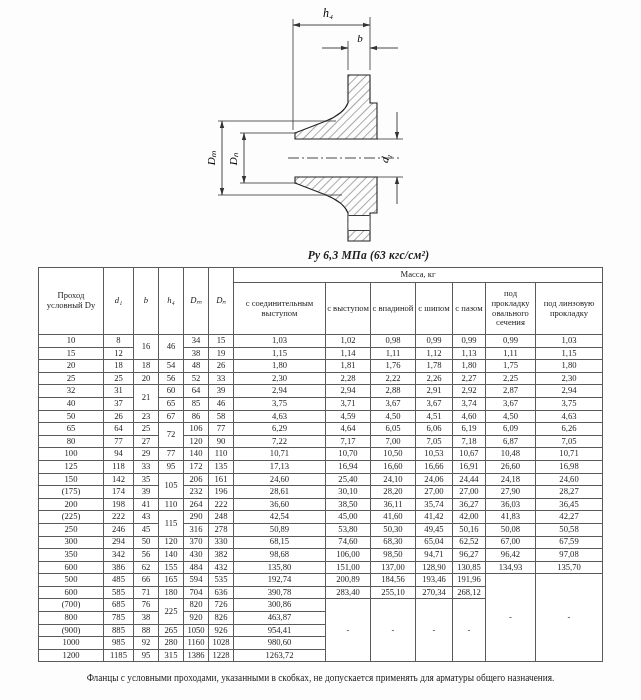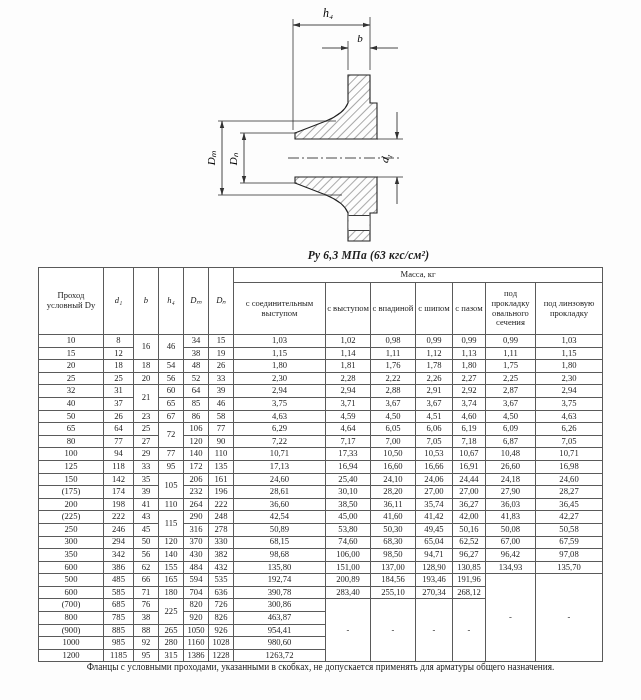--- a/index.html
+++ b/index.html
@@ -22,21 +22,21 @@
     border:1px solid #5a5a5a; text-align:center; vertical-align:middle;
     font-size:8.6px; line-height:1.12; padding:0 1px; font-weight:normal;
     overflow:hidden;
   }
   table.dims thead th { padding:1px 1px; }
   tr.group-row th { height:12px; }
   tr.sub-row th { height:49px; }
   .ital { font-style:italic; }
   td { height:11.6px; white-space:nowrap; }
   .footnote {
-    width:620px; margin:0 auto 0 auto; text-align:center; font-size:9.3px;
+    width:620px; margin:11px auto 0 auto; text-align:center; font-size:9.3px;
   }
 </style>
 </head>
 <body>
 
 <div class="drawing-wrap">
   <svg width="641" height="248" viewBox="0 0 641 248">
     <defs>
       <pattern id="hatch" patternUnits="userSpaceOnUse" width="6" height="6" patternTransform="rotate(45)">
         <line x1="0" y1="0" x2="0" y2="6" stroke="#3f3f3f" stroke-width="0.9"></line>
@@ -264,21 +264,21 @@
         <td>7,05</td>
       </tr>
       <tr>
         <td>100</td>
         <td>94</td>
         <td>29</td>
         <td>77</td>
         <td>140</td>
         <td>110</td>
         <td>10,71</td>
-        <td>17,33</td>
+        <td>10,70</td>
         <td>10,50</td>
         <td>10,53</td>
         <td>10,67</td>
         <td>10,48</td>
         <td>10,71</td>
       </tr>
       <tr>
         <td>125</td>
         <td>118</td>
         <td>33</td>

